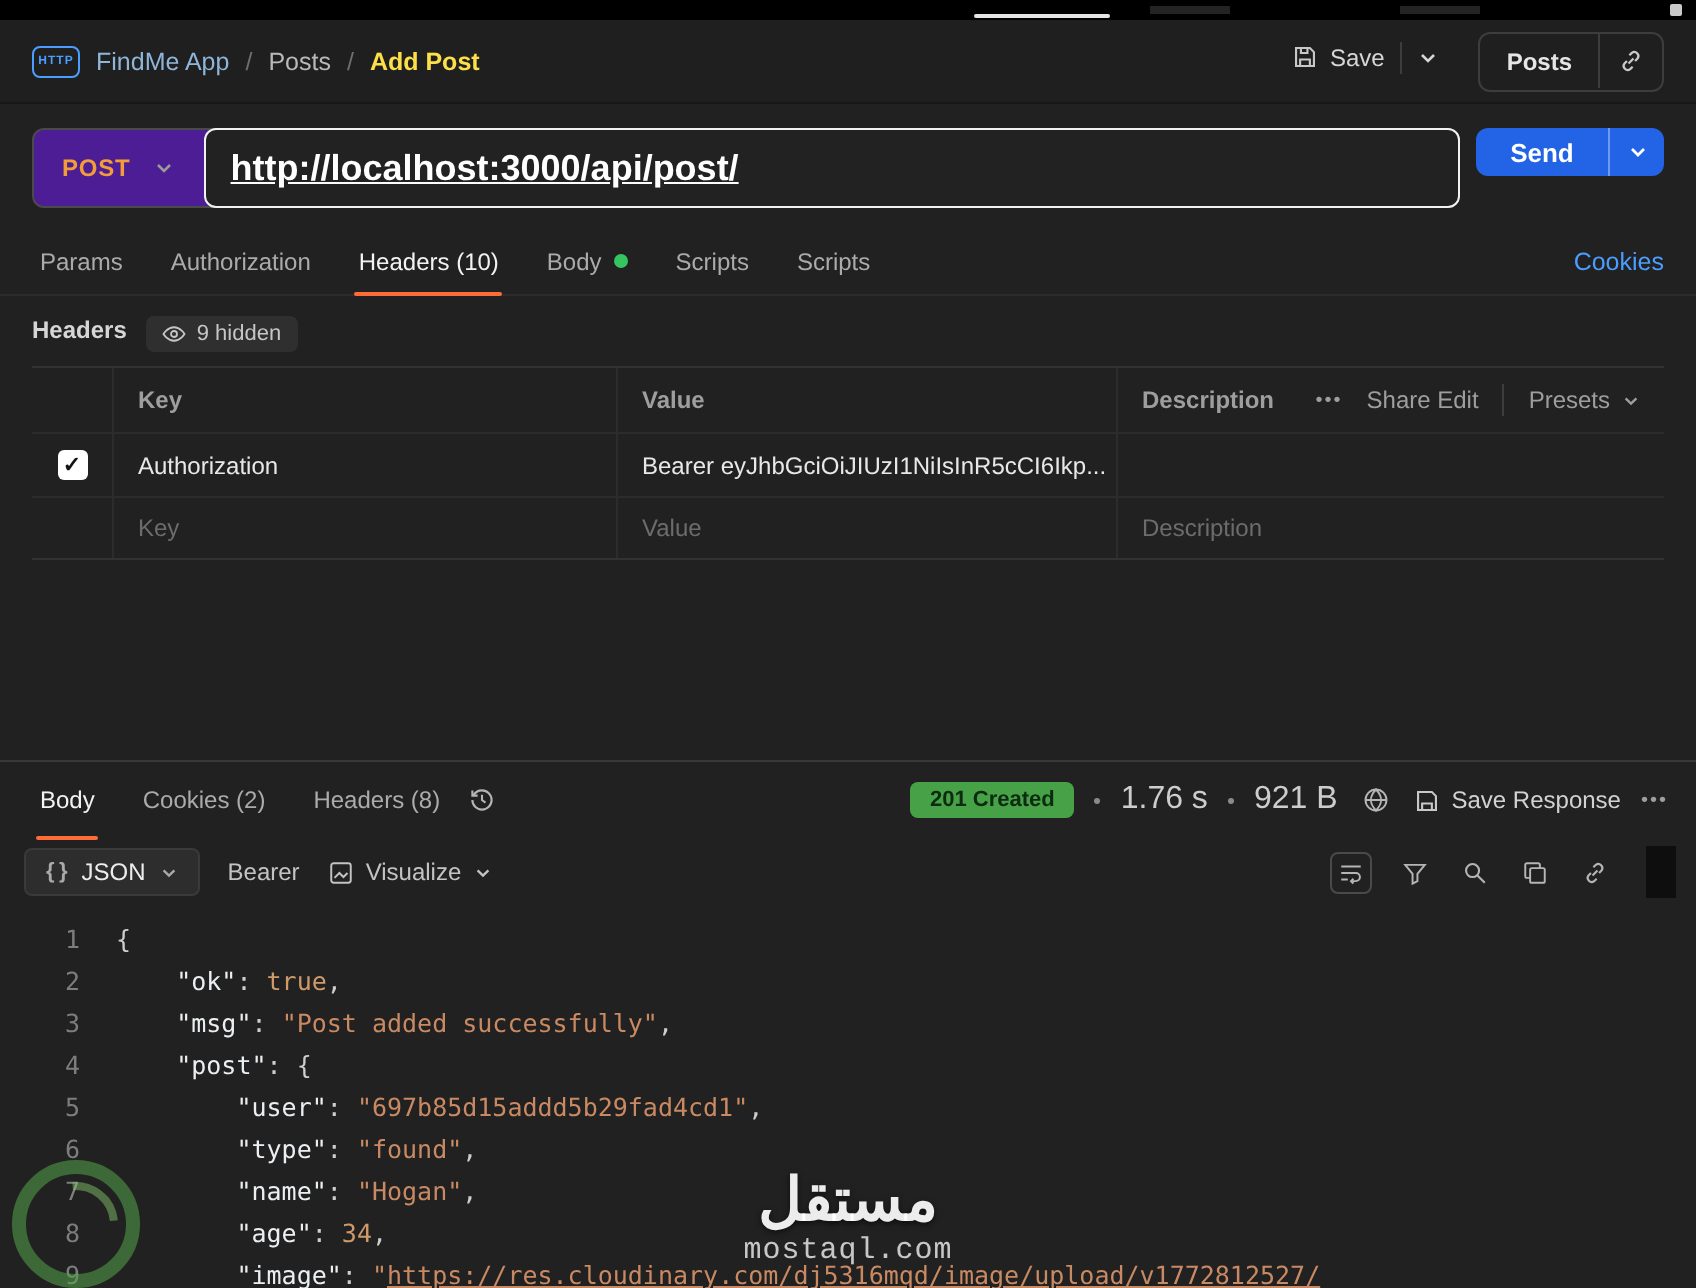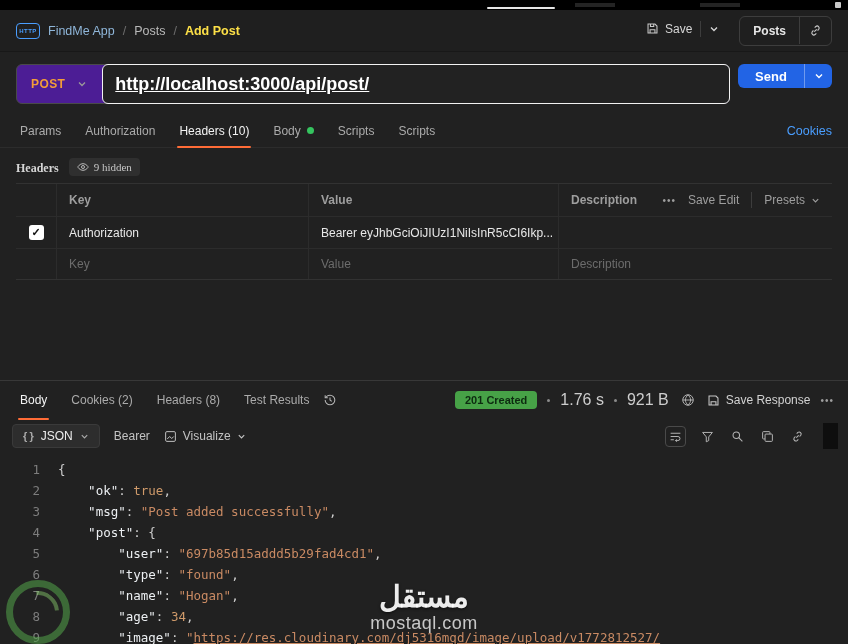--- a/index.html
+++ b/index.html
@@ -58,21 +58,21 @@
   .tabs-host { display:flex; height:100%; }
   .tab { background:none; border:none; color:#ababab; font-size:12px; padding:0 12px; height:100%;
     display:flex; align-items:center; gap:6px; position:relative; cursor:pointer; font-family:inherit; }
   .tab.active { color:#f3f3f3; }
   .tab.active::after { content:""; position:absolute; left:10px; right:10px; bottom:-1px; height:2px;
     background:var(--accent-orange,#ff6c37); border-radius:1px; }
   .tab-dot { width:7px; height:7px; border-radius:50%; background:#35c45f; }
   .cookies-btn { color:var(--link-blue,#4a9eff); font-size:12.5px; background:none; border:none; font-family:inherit; }
 
   
-  .headers-meta { display:flex; align-items:flex-end; gap:10px; padding:10px 16px 7px; flex:none;font-family:Liberation Serif, serif; }
+  .headers-meta { display:flex; align-items:flex-start; gap:10px; padding:10px 16px 7px; flex:none; }
   .section-title { font-size:12px; font-weight:700; color:#d6d6d6; }
   .hidden-badge { display:flex; align-items:center; gap:5px; background:#2f2f2f; border:none; border-radius:4px;
     padding:3px 8px; font-size:11px; color:#c6c6c6; font-family:inherit; }
   .headers-table { margin:0 16px; border:1px solid #323232; border-left:none; border-right:none; font-size:12px; flex:none; }
   .tr { display:grid; grid-template-columns:40px 252px 250px 1fr; border-bottom:1px solid #2c2c2c; }
   .tr:last-child { border-bottom:none; }
   .td, .th { padding:8px 12px; border-left:1px solid #2c2c2c; display:flex; align-items:center; min-height:14px; overflow:hidden; white-space:nowrap; }
   .td:first-child, .th:first-child { border-left:none; }
   .th { color:#9e9e9e; font-weight:600; }
   .cell-check { justify-content:center; padding:8px 6px; }
@@ -116,21 +116,21 @@
   .tok-p { color:#cecece; }
   .tok-k { color:#eceff2; }
   .tok-s { color:#c98a63; }
   .tok-n { color:#cf9a6a; }
   .tok-b { color:#cf9a6a; }
   .tok-l { color:#c98a63; text-decoration:underline; cursor:pointer; }
 
   
   .watermark { position:absolute; left:50%; transform:translateX(-50%); bottom:10px; text-align:center; pointer-events:none; z-index:5; }
   .wm-title { font-size:30px; font-weight:700; color:rgba(255,255,255,.92); text-shadow:0 1px 3px rgba(0,0,0,.6); line-height:1.1; }
-  .wm-sub { font-size:18px; color:rgba(228,228,228,.85); letter-spacing:.5px; }
+  .wm-sub { font-size:15px; color:rgba(228,228,228,.85); letter-spacing:.5px;font-family:Liberation Mono, monospace; }
   .logo-wm { position:absolute; left:6px; bottom:0; width:64px; height:64px; border-radius:50%;
     border:7px solid rgba(84,165,74,.55); z-index:5; pointer-events:none; }
   .logo-wm::after { content:""; position:absolute; inset:4px; border-radius:50%;
     border:4px solid transparent; border-top-color:rgba(140,210,110,.45); transform:rotate(40deg); }
 </style>
 </head>
 <body>
 
 <div class="screen">
 
@@ -241,21 +241,21 @@
 
   <div class="headers-table">
     <div class="tr">
       <div class="th cell-check"></div>
       <div class="th">Key</div>
       <div class="th">Value</div>
       <div class="th desc-head">
         <span>Description</span>
         <span class="head-actions">
           <button class="dots-icon">•••</button>
-          <button class="textlink-btn">Save Edit</button>
+          <button class="textlink-btn">Share Edit</button>
           <span class="group-divider"></span>
           <button class="textlink-btn">
             <span>Presets</span>
             <svg width="9" height="9" viewBox="0 0 10 10">
                 <path d="M2 3.5l3 3 3-3" fill="none" stroke="currentColor" stroke-width="1.3"></path>
               </svg>
           </button>
         </span>
       </div>
     </div>
@@ -283,23 +283,20 @@
         <nav class="tabs-host" id="response-tabs">
             <button class="tab active">
               <span>Body</span>
             </button>
             <button class="tab">
               <span>Cookies (2)</span>
             </button>
             <button class="tab">
               <span>Headers (8)</span>
             </button>
-            <button class="tab">
-              <span>Test Results</span>
-            </button>
           </nav>
         <button class="icon-btn">
           <svg width="14" height="14" viewBox="0 0 16 16" fill="none" stroke="currentColor" stroke-width="1.2">
               <path d="M2.5 8a5.5 5.5 0 105.5-5.5c-2.2 0-4.1 1.3-5 3"></path>
               <path d="M2.5 2.5v3h3"></path>
               <path d="M8 5v3l2 1.5"></path>
             </svg>
         </button>
       </div>
       <div class="resp-meta">

